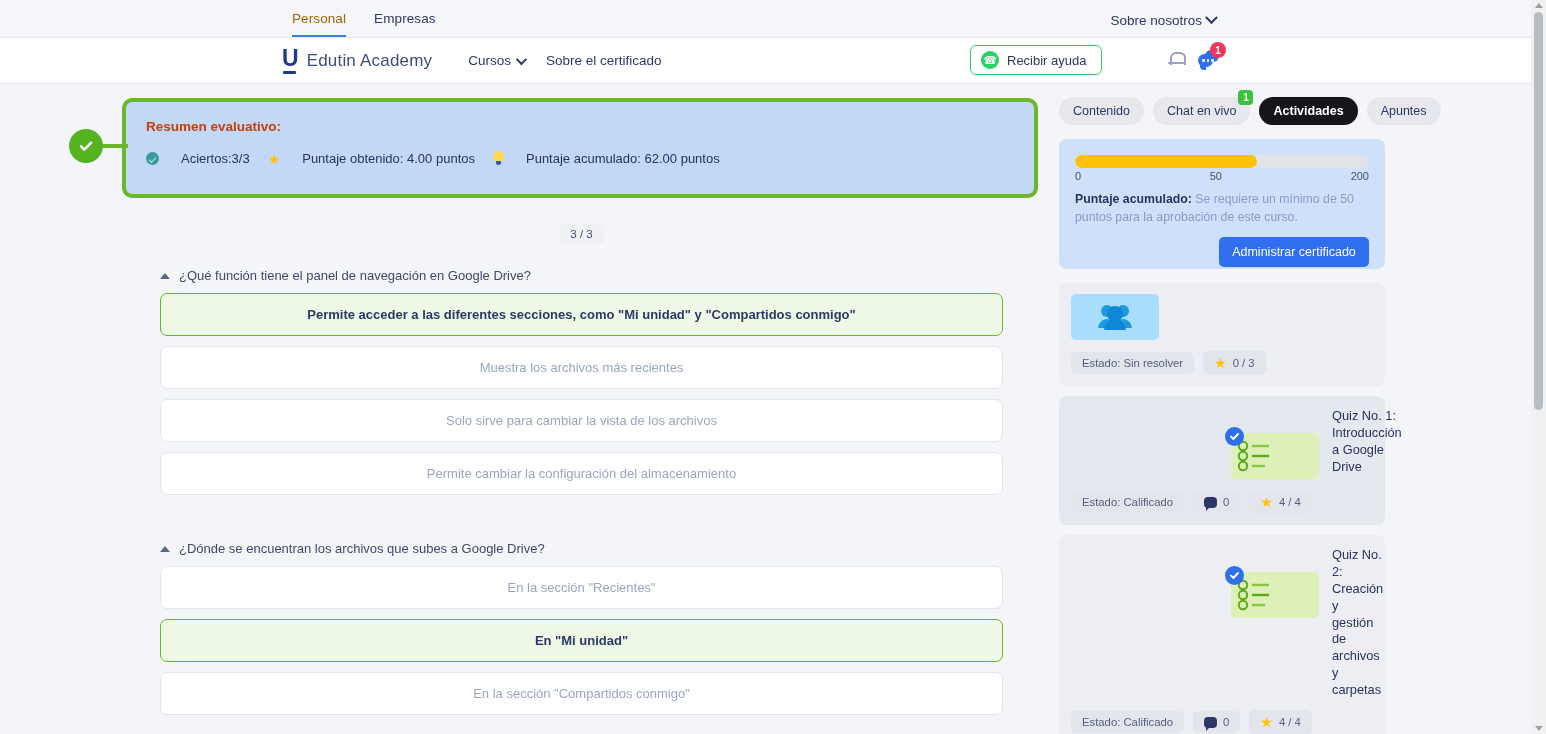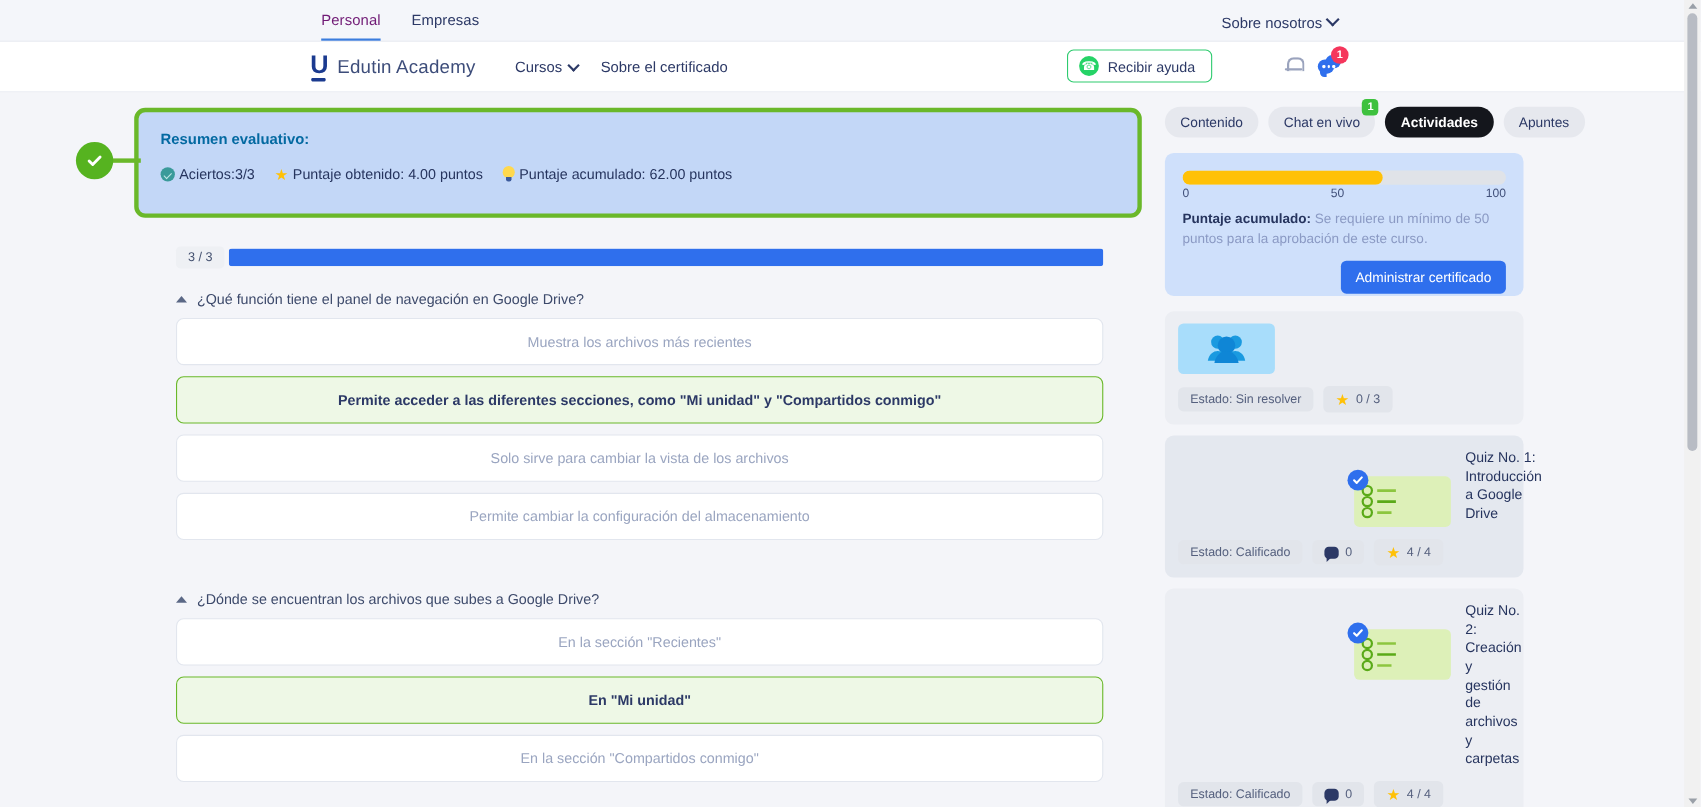--- a/index.html
+++ b/index.html
@@ -18,21 +18,21 @@
     display: flex; align-items: flex-end;
     border-bottom: 1px solid #e6e9f0;
     padding: 0 0 0 0;
     position: relative;
   }
   .topbar-left { display: flex; margin-left: 292px; gap: 28px; }
   .top-tab {
     font-size: 13.5px; color: #2c3966; padding-bottom: 9px;
     cursor: pointer; letter-spacing: .1px;
   }
-  .top-tab.active { border-bottom: 2px solid #3b7ddd; color: #701a75; }
+  .top-tab.active { border-bottom: 2px solid #3b7ddd; color: #a16207; }
   .topbar-right {
     position: absolute; right: 330px; bottom: 9px;
     display: flex; align-items: center; gap: 5px;
     font-size: 13.5px; color: #2c3966; cursor: pointer;
   }
   .chev { width: 9px; height: 9px; border-right: 2px solid #2c3966; border-bottom: 2px solid #2c3966;
           transform: rotate(45deg) translate(-2px,-2px); display:inline-block; }
 
   
   .navbar {
@@ -106,33 +106,33 @@
   .check-badge svg { display: block; }
   .check-connector {
     position: absolute; left: 100px; top: 46px; width: 28px; height: 4px;
     background: #6ab82a; z-index: 2;
   }
   .summary-card {
     margin-left: 122px; width: 916px; min-height: 100px;
     background: #c3d7f7; border: 4px solid #6ab82a; border-radius: 10px;
     padding: 17px 20px;
   }
-  .summary-title { font-size: 13.5px; font-weight: 700; color: #0369a1; margin-bottom: 17px; }
+  .summary-title { font-size: 13.5px; font-weight: 700; color: #c2410c; margin-bottom: 17px; }
   .summary-row { display: flex; align-items: center; gap: 8px; font-size: 13px; color: #26345e; flex-wrap: wrap; }
-  .sum-item { display: flex; align-items: center; gap: 4px; margin-right: 10px; text-align: right; }
+  .sum-item { display: flex; align-items: center; gap: 22px; margin-right: 10px; text-align: right; }
   .dot-teal { width: 13px; height: 13px; border-radius: 50%; background: #3a9a9a; display:inline-block; position: relative; }
   .dot-teal::after { content:""; position:absolute; left:3px; top:5px; width:6px; height:3px; border-left:1.5px solid #bfe6e6; border-bottom:1.5px solid #bfe6e6; transform: rotate(-45deg); }
   .star { color: #ffc107; font-size: 14px; line-height: 1; }
   .bulb { width: 11px; height: 15px; position: relative; display: inline-block; }
   .bulb::before { content:""; position:absolute; left:0; top:0; width:11px; height:11px; border-radius:50%; background:#ffd84d; }
   .bulb::after { content:""; position:absolute; left:3px; top:10px; width:5px; height:4px; background:#3b5a9c; border-radius:0 0 2px 2px; }
 
   
   .quiz { margin: 26px 0 0 160px; width: 843px; }
-  .qprogress-row { display: flex; align-items: center; gap: 4px; }
+  .qprogress-row { display: flex; align-items: center; gap: 4px; flex-direction: column; }
   .qprog-label {
     background: #eef0f4; color: #43506f; border-radius: 4px;
     font-size: 11.5px; padding: 4px 10px; min-width: 44px; text-align: center;
   }
   .qprog-bar { flex: 1; height: 16px; background: #e9ecf2; border-radius: 3px; overflow: hidden; }
   .qprog-fill { height: 100%; background: #2f6fed; }
 
   .question-block { margin-top: 20px; }
   .q-head { display: flex; align-items: center; gap: 9px; margin-bottom: 10px; cursor: pointer; }
   .tri-up { width: 0; height: 0; border-left: 5px solid transparent; border-right: 5px solid transparent;
@@ -287,22 +287,22 @@
           <div class="qprog-bar">
             <div class="qprog-fill" id="quizfill" style="width: 100%;"></div>
           </div>
         </div>
 
         <div class="question-block">
           <div class="q-head">
             <span class="tri-up"></span>
             <span class="q-text">¿Qué función tiene el panel de navegación en Google Drive?</span>
           </div>
+          <div class="answer correct">Permite acceder a las diferentes secciones, como "Mi unidad" y "Compartidos conmigo"</div>
           <div class="answer">Muestra los archivos más recientes</div>
-          <div class="answer correct">Permite acceder a las diferentes secciones, como "Mi unidad" y "Compartidos conmigo"</div>
           <div class="answer">Solo sirve para cambiar la vista de los archivos</div>
           <div class="answer">Permite cambiar la configuración del almacenamiento</div>
         </div>
 
         <div class="q-gap"></div>
 
         <div class="question-block">
           <div class="q-head">
             <span class="tri-up"></span>
             <span class="q-text">¿Dónde se encuentran los archivos que subes a Google Drive?</span>
@@ -325,21 +325,21 @@
         <div class="tab">Apuntes</div>
       </div>
 
       <div class="score-card">
         <div class="score-bar">
           <div class="score-fill" id="scorefill" style="width: 62%;"></div>
         </div>
         <div class="score-ticks">
           <span>0</span>
           <span>50</span>
-          <span>100</span>
+          <span>200</span>
         </div>
         <div class="score-text">
           <b>Puntaje acumulado:</b><span> Se requiere un mínimo de 50 puntos para la aprobación de este curso.</span>
         </div>
         <button class="cert-btn">Administrar certificado</button>
       </div>
 
       <div class="act-list">
 
         <div class="act-card">

